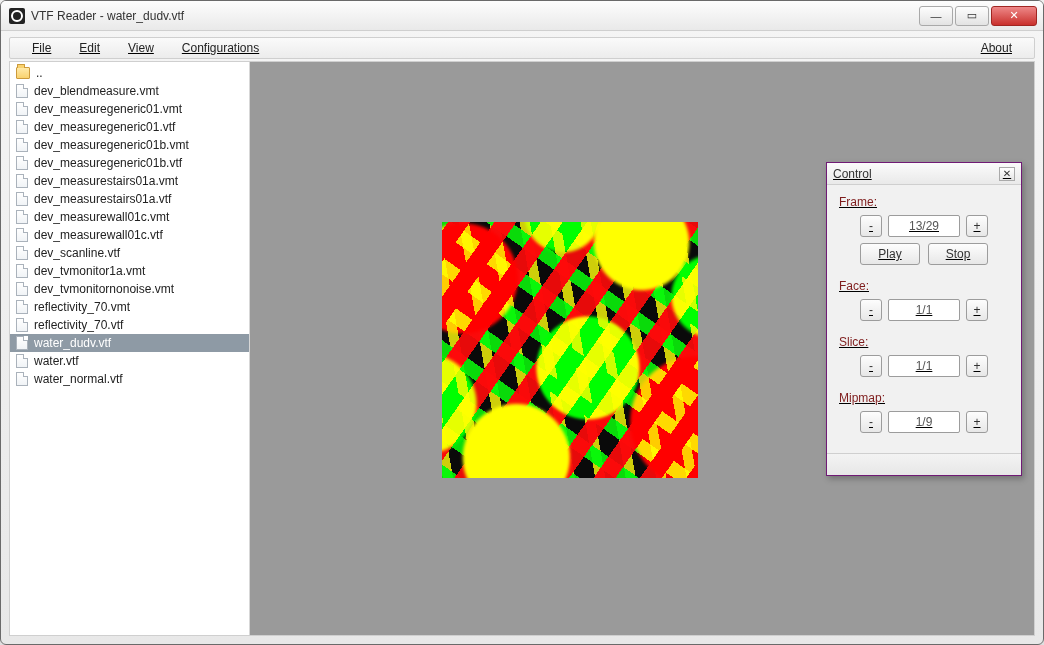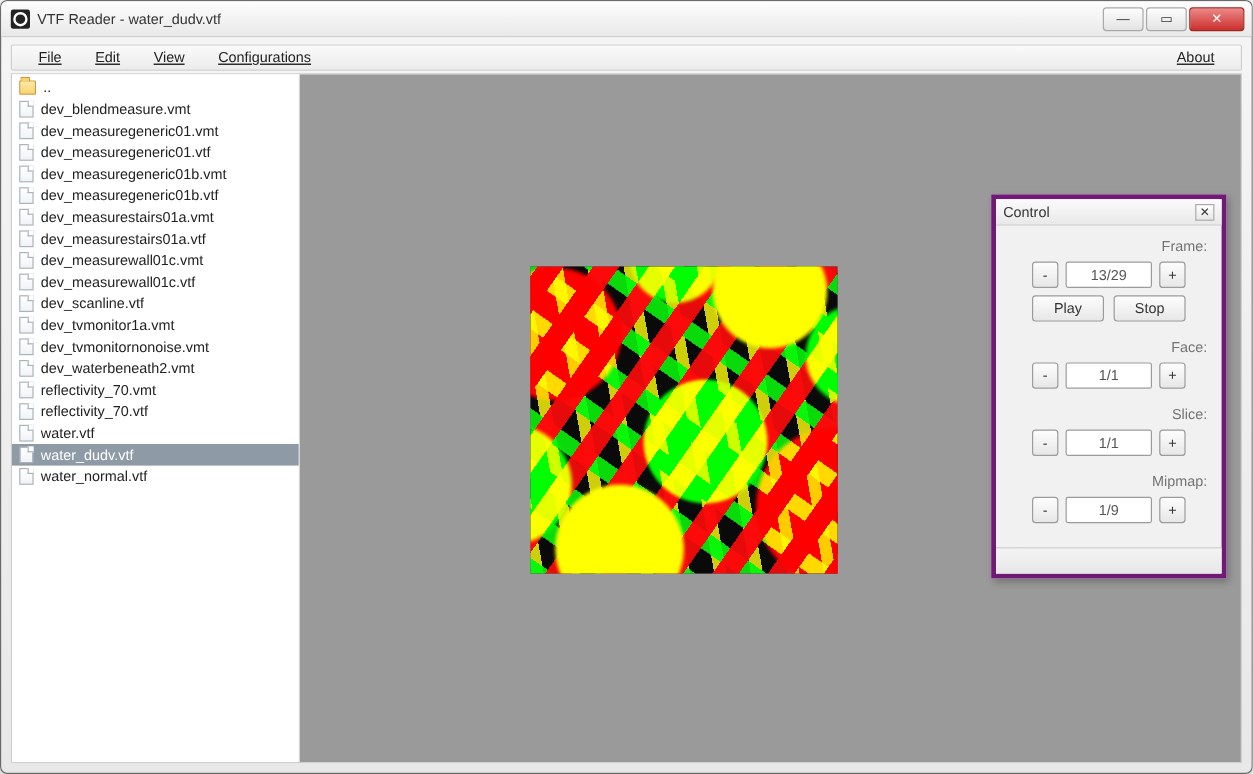--- a/index.html
+++ b/index.html
@@ -145,40 +145,41 @@
      repeating-linear-gradient(80deg, rgba(248,238,30,.8) 0 10px, transparent 10px 30px);
     mix-blend-mode: screen;
     filter: contrast(4) saturate(1.4);
   }
   
   .panel {
     position:absolute;
     right:12px; top:100px;
     width:196px;
     background:#f1f1f1;
-    border:4px solid #701a75;
+    border:1px solid #701a75;
     box-shadow: 2px 3px 6px rgba(0,0,0,.25);
     font-size:12px;
+    text-decoration:underline;
   }
   .panel-title {
     height:22px;
     background:linear-gradient(#fbfbfb,#e9e9e9);
     border-bottom:1px solid #cfcfcf;
     display:flex;align-items:center;
     padding:0 6px;
     color:#333;
   }
   .panel-title .pclose{
     margin-left:auto;width:16px;height:14px;
     border:1px solid #aaa;background:linear-gradient(#fff,#e6e6e6);
     display:flex;align-items:center;justify-content:center;font-size:10px;
   }
   .panel-body{ padding:10px 12px 6px; color:#555;}
   .grp{ margin-bottom:14px;}
-  .grp-label{ margin-bottom:6px; color:#737373;text-align:right;}
+  .grp-label{ margin-bottom:6px; color:#7f1d1d;}
   .spinrow{ display:flex; gap:6px; justify-content:center; margin-bottom:6px;}
   .sbtn, .pbtn{
     border:1px solid #9c9c9c;
     background:linear-gradient(#fdfdfd,#e7e7e7);
     border-radius:3px;
     height:22px;
     display:flex;align-items:center;justify-content:center;
     color:#333;
   }
   .sbtn{ width:22px; }
@@ -270,37 +271,33 @@
           <div class="row">
             <span class="icon-file"></span>
             <span>dev_tvmonitor1a.vmt</span>
           </div>
           <div class="row">
             <span class="icon-file"></span>
             <span>dev_tvmonitornonoise.vmt</span>
           </div>
           <div class="row">
             <span class="icon-file"></span>
-            <span>dev_waterbeneath2.vmt</span>
-          </div>
-          <div class="row">
-            <span class="icon-file"></span>
             <span>reflectivity_70.vmt</span>
           </div>
           <div class="row">
             <span class="icon-file"></span>
             <span>reflectivity_70.vtf</span>
           </div>
+          <div class="row selected">
+            <span class="icon-file"></span>
+            <span>water_dudv.vtf</span>
+          </div>
           <div class="row">
             <span class="icon-file"></span>
             <span>water.vtf</span>
-          </div>
-          <div class="row selected">
-            <span class="icon-file"></span>
-            <span>water_dudv.vtf</span>
           </div>
           <div class="row">
             <span class="icon-file"></span>
             <span>water_normal.vtf</span>
           </div>
         </div>
     </div>
 
     <div class="viewport">
       <div class="texture"></div>

